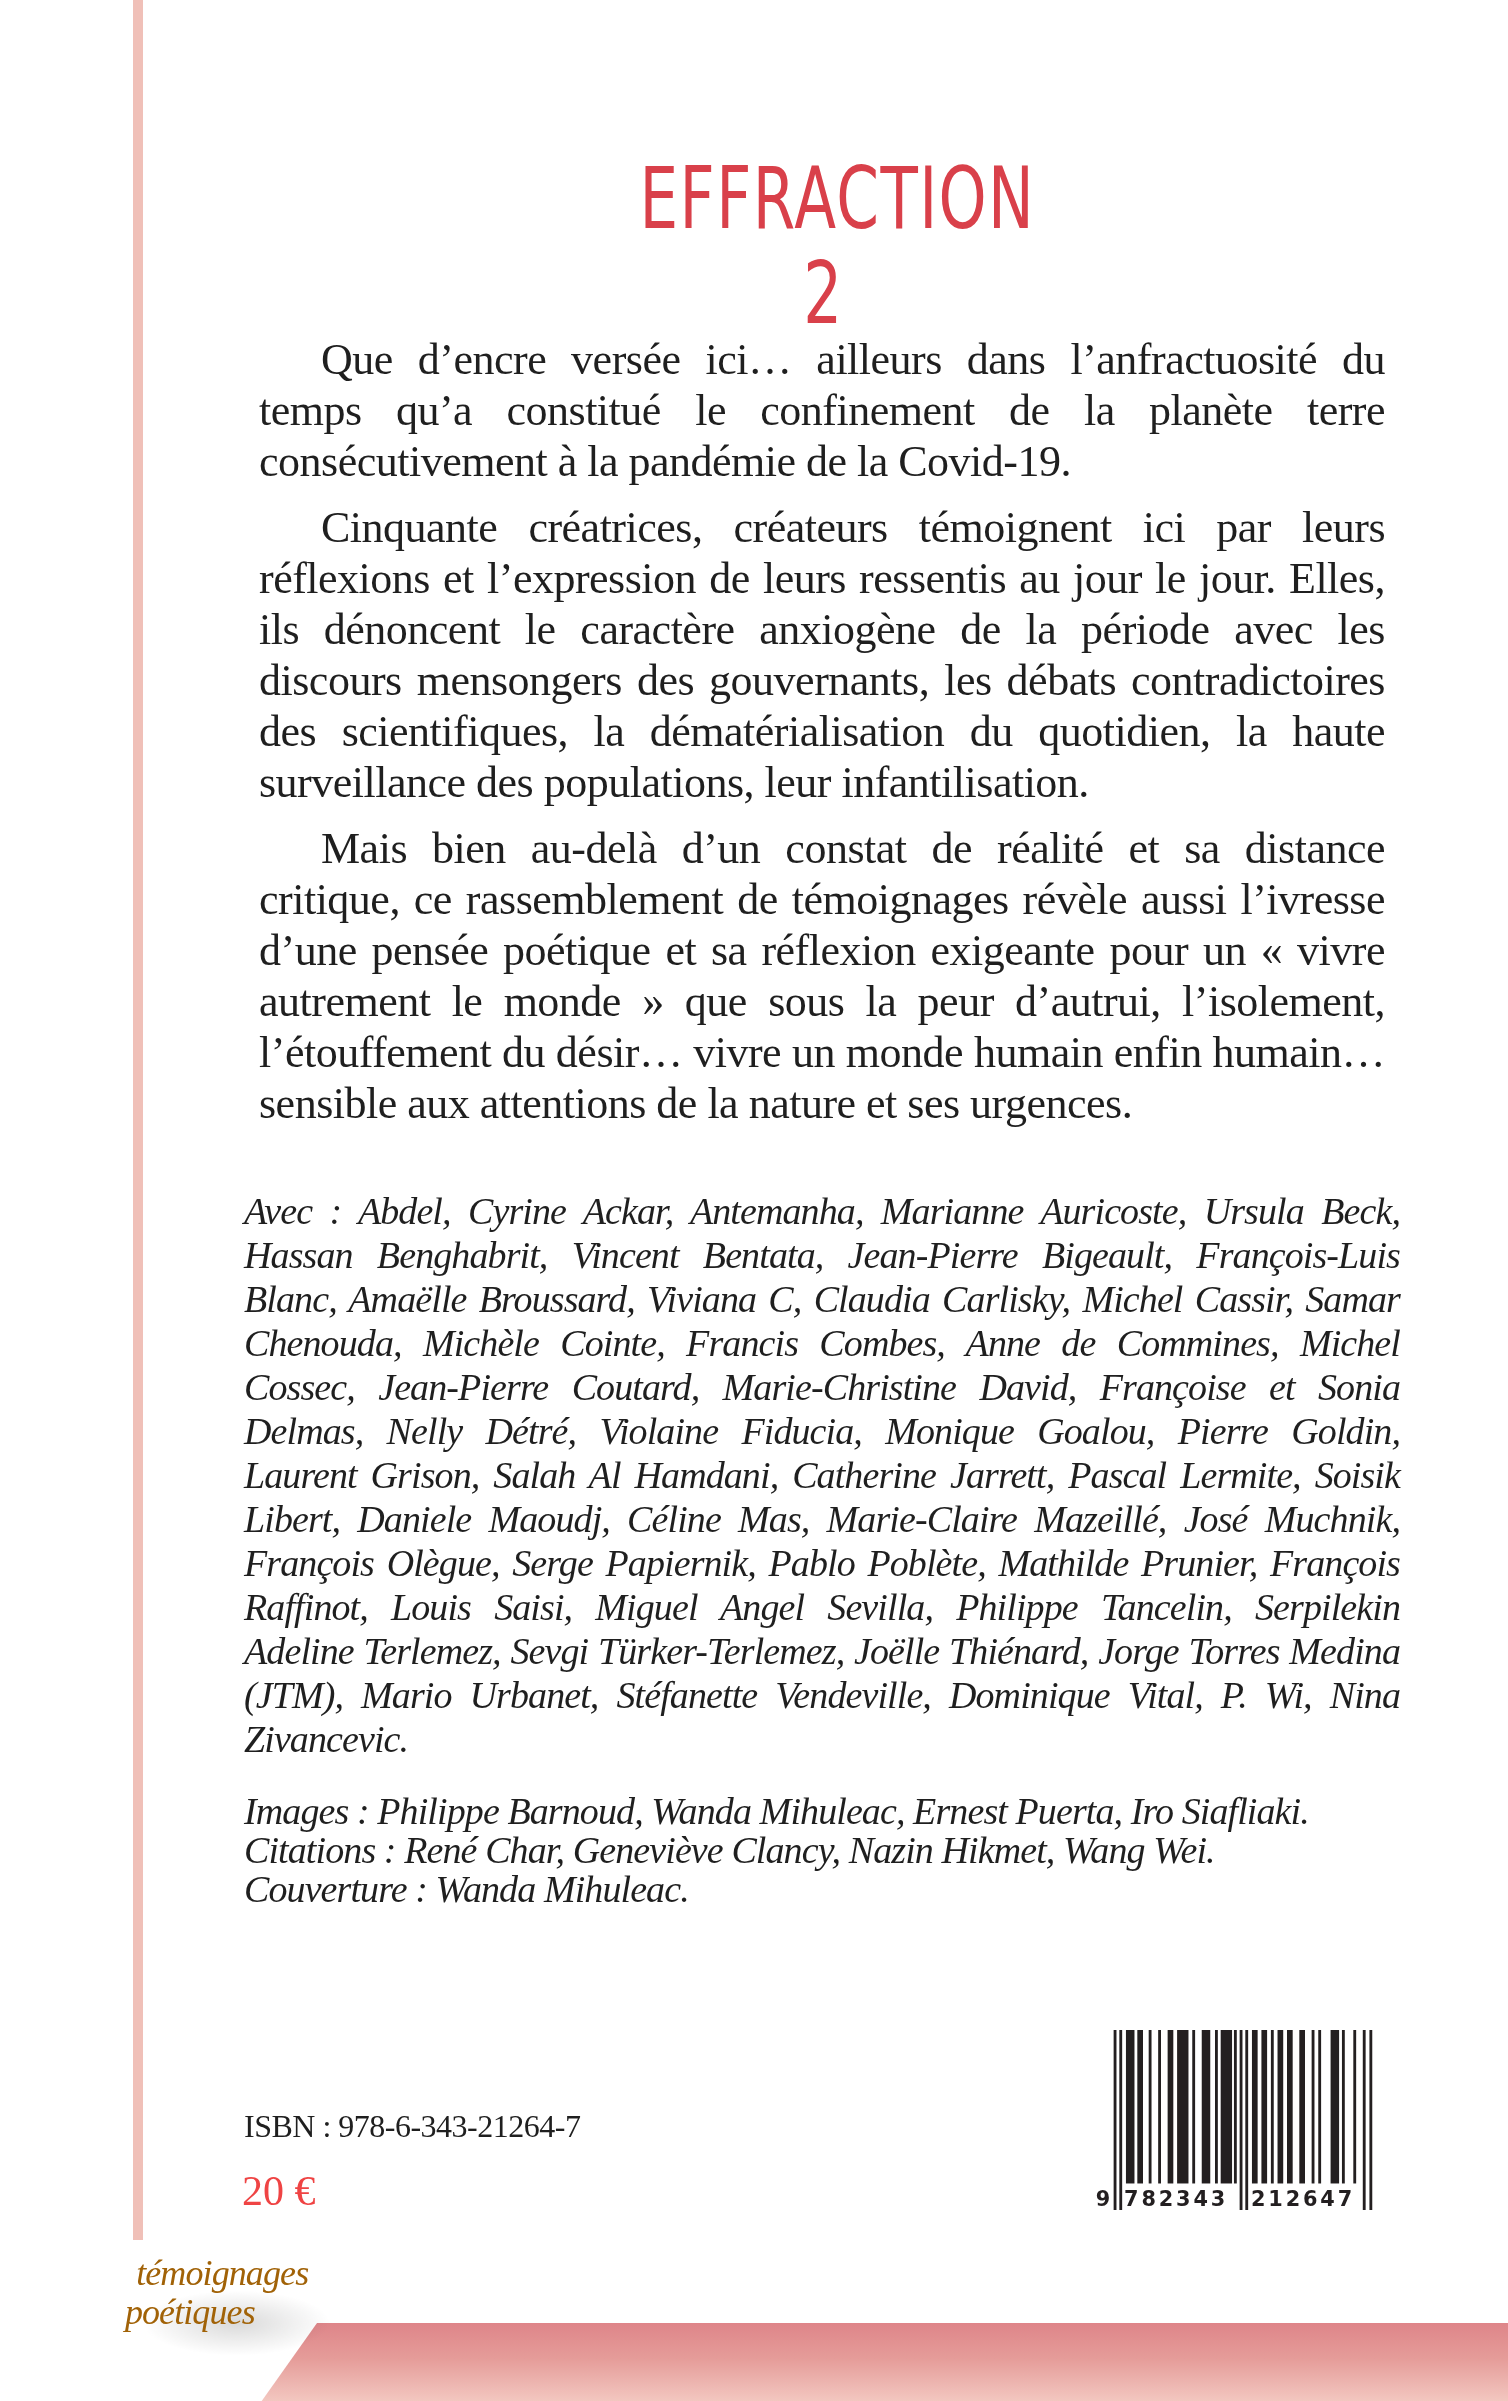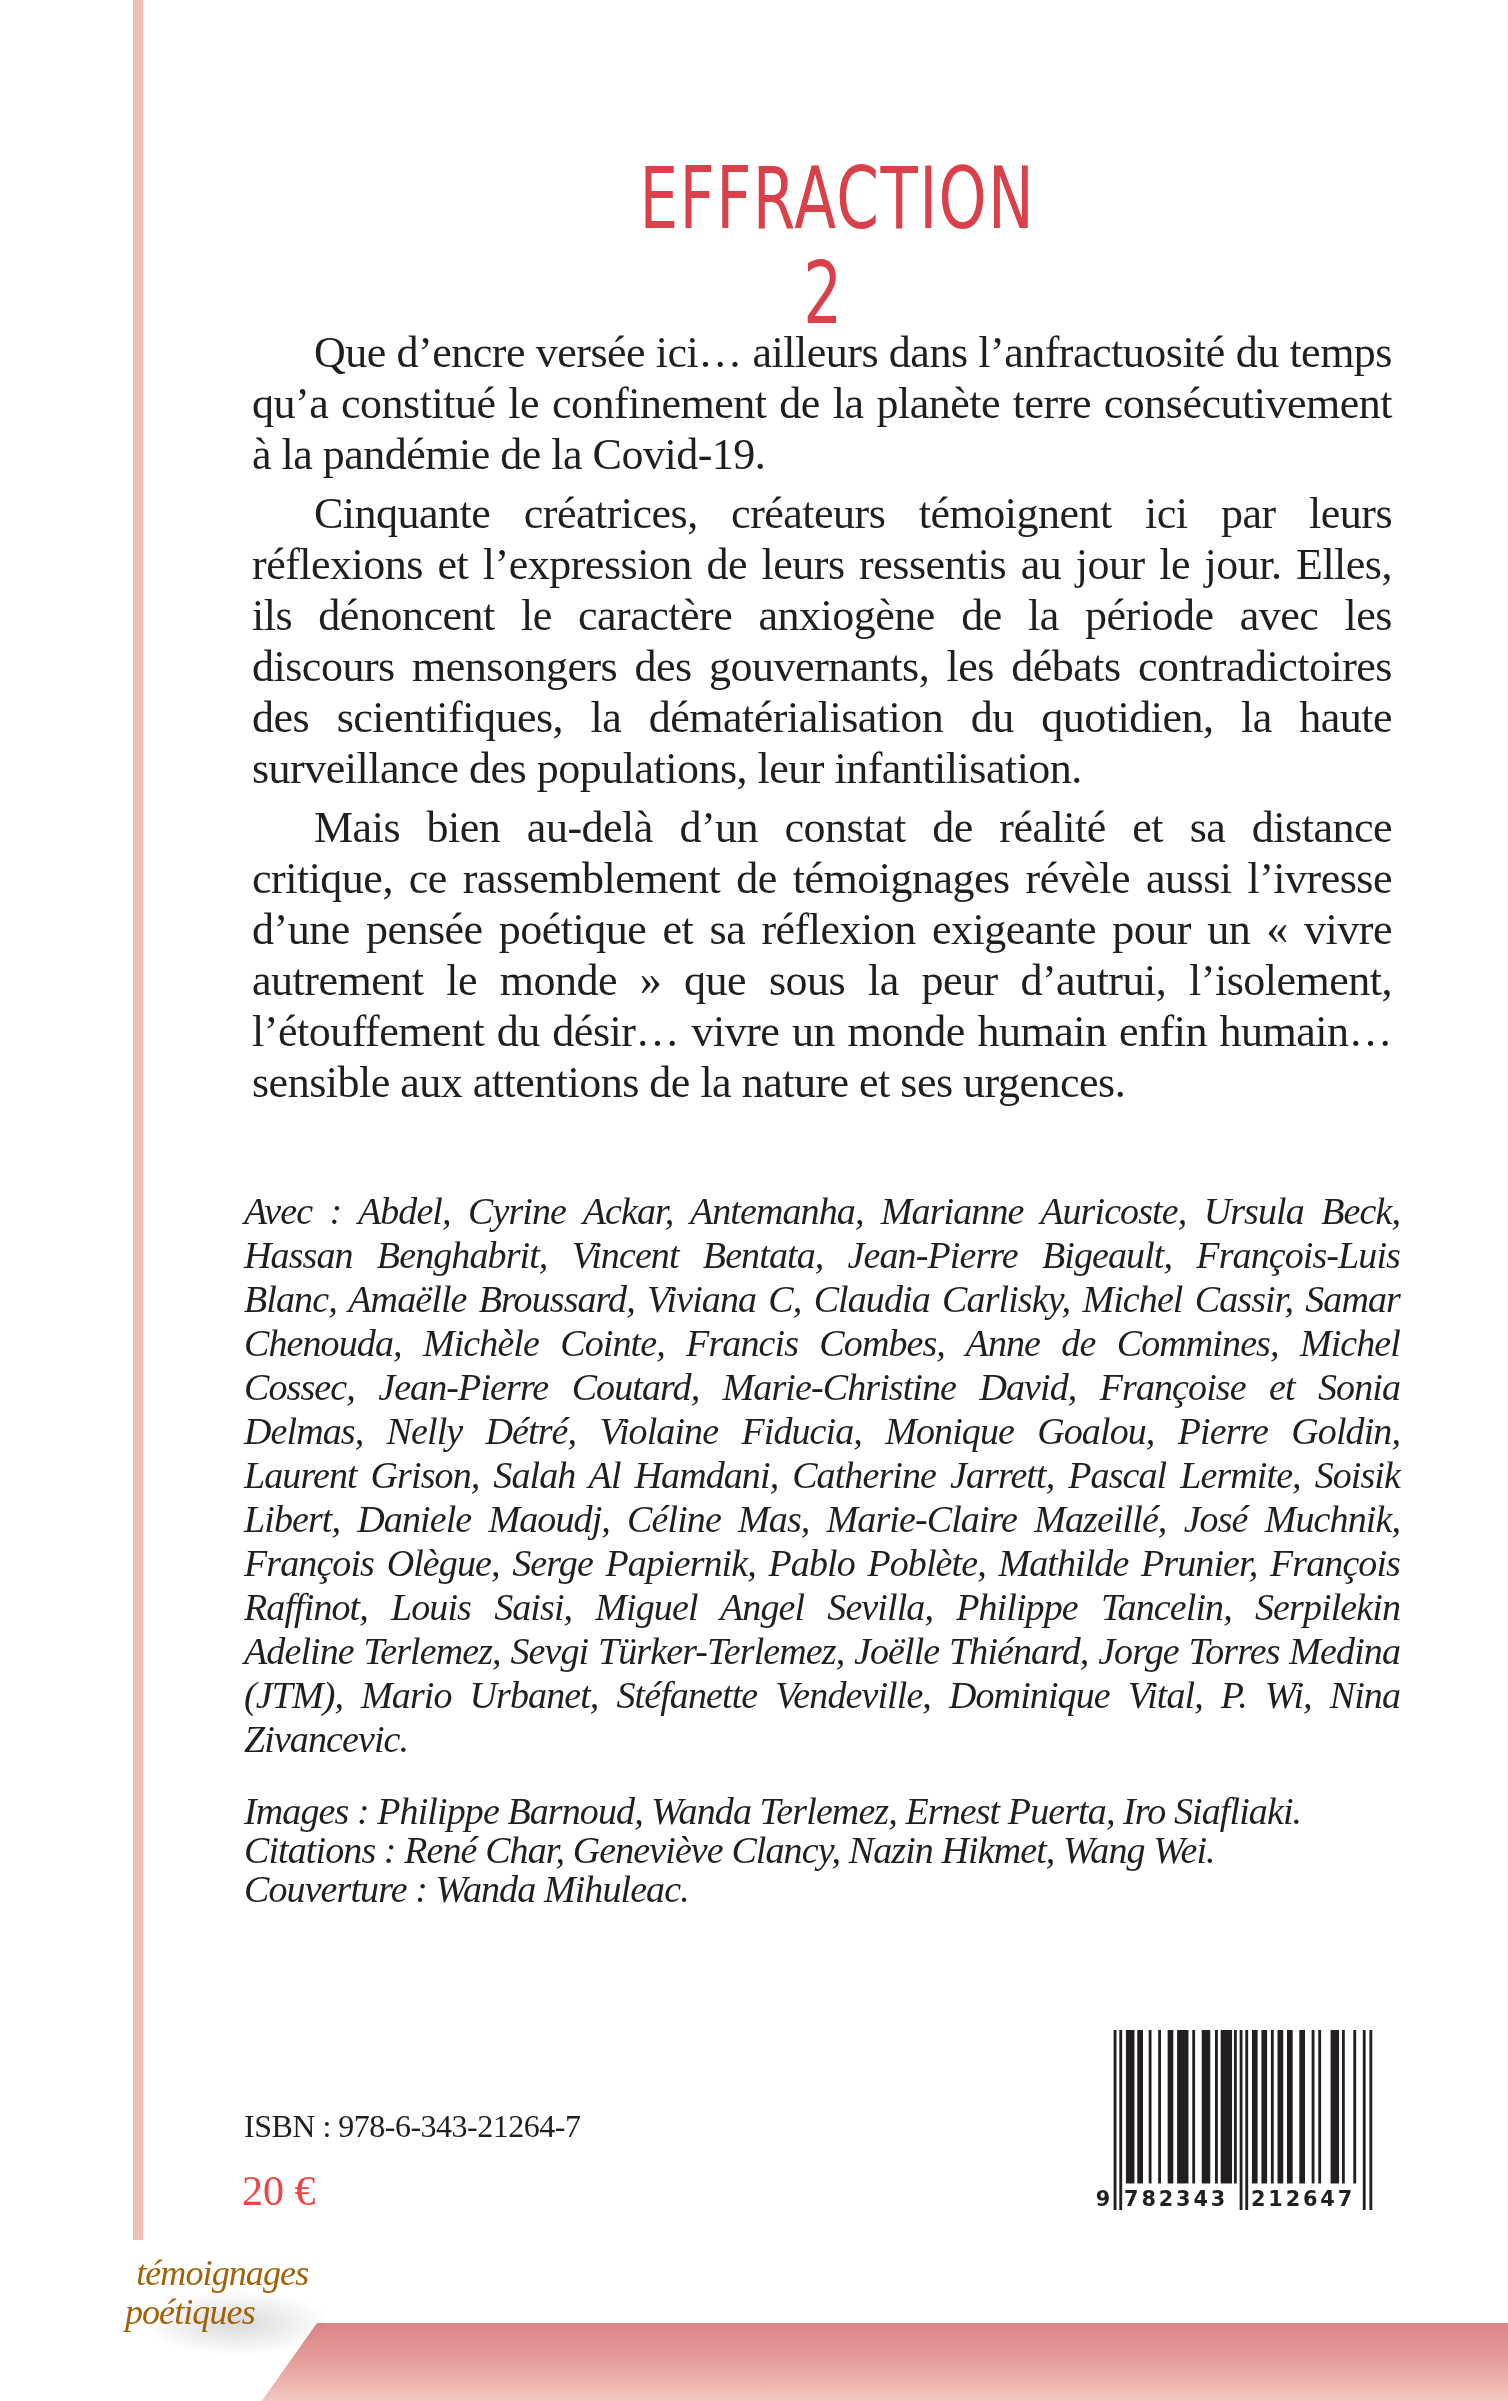--- a/index.html
+++ b/index.html
@@ -1,20 +1,20 @@
 <!DOCTYPE html>
 <html style="font-size:15px"><head>
 <meta charset="utf-8">
 <style>
   html, body { margin: 0; padding: 0; background: #ffffff; }
   body { width: 1508px; height: 2402px; position: relative; overflow: hidden; font-family: "Liberation Serif", "DejaVu Serif", serif; color: #1f1f1f; }
   .spine-line { position: absolute; left: 133px; top: 0; width: 10.4px; height: 2240px; background: #f0c0b8; }
   .title { position: absolute; left: 568px; top: 151px; width: 511px; text-align: center; font-family: "DejaVu Sans", sans-serif; font-weight: normal; font-size: 85px; line-height: 95px; color: #d9404a; transform: scaleX(0.72); transform-origin: center; letter-spacing: 1.9px; }
   .body-text { position: absolute; left: 244px; top: 319px; width: 1156px; font-size: 44px; line-height: 51px; text-align: justify; letter-spacing: -0.5px; }
-  .body-text p { margin: 8px; text-indent: 62px; }
+  .body-text p { margin: 15px; text-indent: 62px; }
   .names { position: absolute; left: 244px; top: 1189px; width: 1156px; font-style: italic; font-size: 38px; line-height: 44px; text-align: justify; letter-spacing: -0.9px; }
   .credits { position: absolute; left: 244px; top: 1792px; width: 1156px; font-style: italic; font-size: 38px; line-height: 39px; letter-spacing: -0.9px; }
   .credits div { white-space: nowrap; }
   .barcode { position: absolute; left: 1088px; top: 2030px; width: 308px; height: 180px; }
   .isbn { position: absolute; left: 244px; top: 2108px; font-size: 32px; letter-spacing: -0.5px; }
   .price { position: absolute; left: 242px; top: 2167px; font-size: 42px; color: #ef4444; }
   .band { position: absolute; left: 0; top: 2323px; width: 1508px; height: 79px; background: linear-gradient(to bottom, #de8589 0%, #e59c99 45%, #f3c8c1 100%); clip-path: polygon(317px 0, 1508px 0, 1508px 79px, 261px 79px); }
   .logo { position: absolute; left: 123px; top: 2252px; width: 246px; height: 114px; }
   .logo .shadow { position: absolute; left: 19px; top: 38px; width: 189px; height: 66px; background: radial-gradient(ellipse at center, rgba(0,0,0,0.15) 0%, rgba(0,0,0,0) 70%); }
   .logo .l1, .logo .l2 { position: absolute; font-style: italic; font-size: 36px; color: #a16207; letter-spacing: -0.9px; }
@@ -33,21 +33,21 @@
   <p>Cinquante créatrices, créateurs témoignent ici par leurs réflexions et l’expression de leurs ressentis au jour le jour. Elles, ils dénoncent le caractère anxiogène de la période avec les discours mensongers des gouvernants, les débats contradictoires des scientifiques, la dématérialisation du quotidien, la haute surveillance des populations, leur infantilisation.</p>
   <p>Mais bien au-delà d’un constat de réalité et sa distance critique, ce rassemblement de témoignages révèle aussi l’ivresse d’une pensée poétique et sa réflexion exigeante pour un « vivre autrement le monde » que sous la peur d’autrui, l’isolement, l’étouffement du désir… vivre un monde humain enfin humain… sensible aux attentions de la nature et ses urgences.</p>
 </div>
 
 <div class="names">
   <span>Avec :</span>
   <span>Abdel, Cyrine Ackar, Antemanha, Marianne Auricoste, Ursula Beck, Hassan Benghabrit, Vincent Bentata, Jean-Pierre Bigeault, François-Luis Blanc, Amaëlle Broussard, Viviana C, Claudia Carlisky, Michel Cassir, Samar Chenouda, Michèle Cointe, Francis Combes, Anne de Commines, Michel Cossec, Jean-Pierre Coutard, Marie-Christine David, Françoise et Sonia Delmas, Nelly Détré, Violaine Fiducia, Monique Goalou, Pierre Goldin, Laurent Grison, Salah Al Hamdani, Catherine Jarrett, Pascal Lermite, Soisik Libert, Daniele Maoudj, Céline Mas, Marie-Claire Mazeillé, José Muchnik, François Olègue, Serge Papiernik, Pablo Poblète, Mathilde Prunier, François Raffinot, Louis Saisi, Miguel Angel Sevilla, Philippe Tancelin, Serpilekin Adeline Terlemez, Sevgi Türker-Terlemez, Joëlle Thiénard, Jorge Torres Medina (JTM), Mario Urbanet, Stéfanette Vendeville, Dominique Vital, P. Wi, Nina Zivancevic.</span>
 </div>
 
 <div class="credits">
-  <div>Images : Philippe Barnoud, Wanda Terlemez, Ernest Puerta, Iro Siafliaki.</div>
+  <div>Images : Philippe Barnoud, Wanda Mihuleac, Ernest Puerta, Iro Siafliaki.</div>
   <div>Citations : René Char, Geneviève Clancy, Nazin Hikmet, Wang Wei.</div>
   <div>Couverture : Wanda Mihuleac.</div>
 </div>
 
 <svg class="barcode" viewBox="0 0 325 190" xmlns="http://www.w3.org/2000/svg">
   <g fill="#231f20">
     <rect x="27" y="0" width="3" height="190"></rect>
     <rect x="33" y="0" width="3" height="190"></rect>
     <rect x="40" y="0" width="9" height="162"></rect>
     <rect x="52" y="0" width="6" height="162"></rect>

